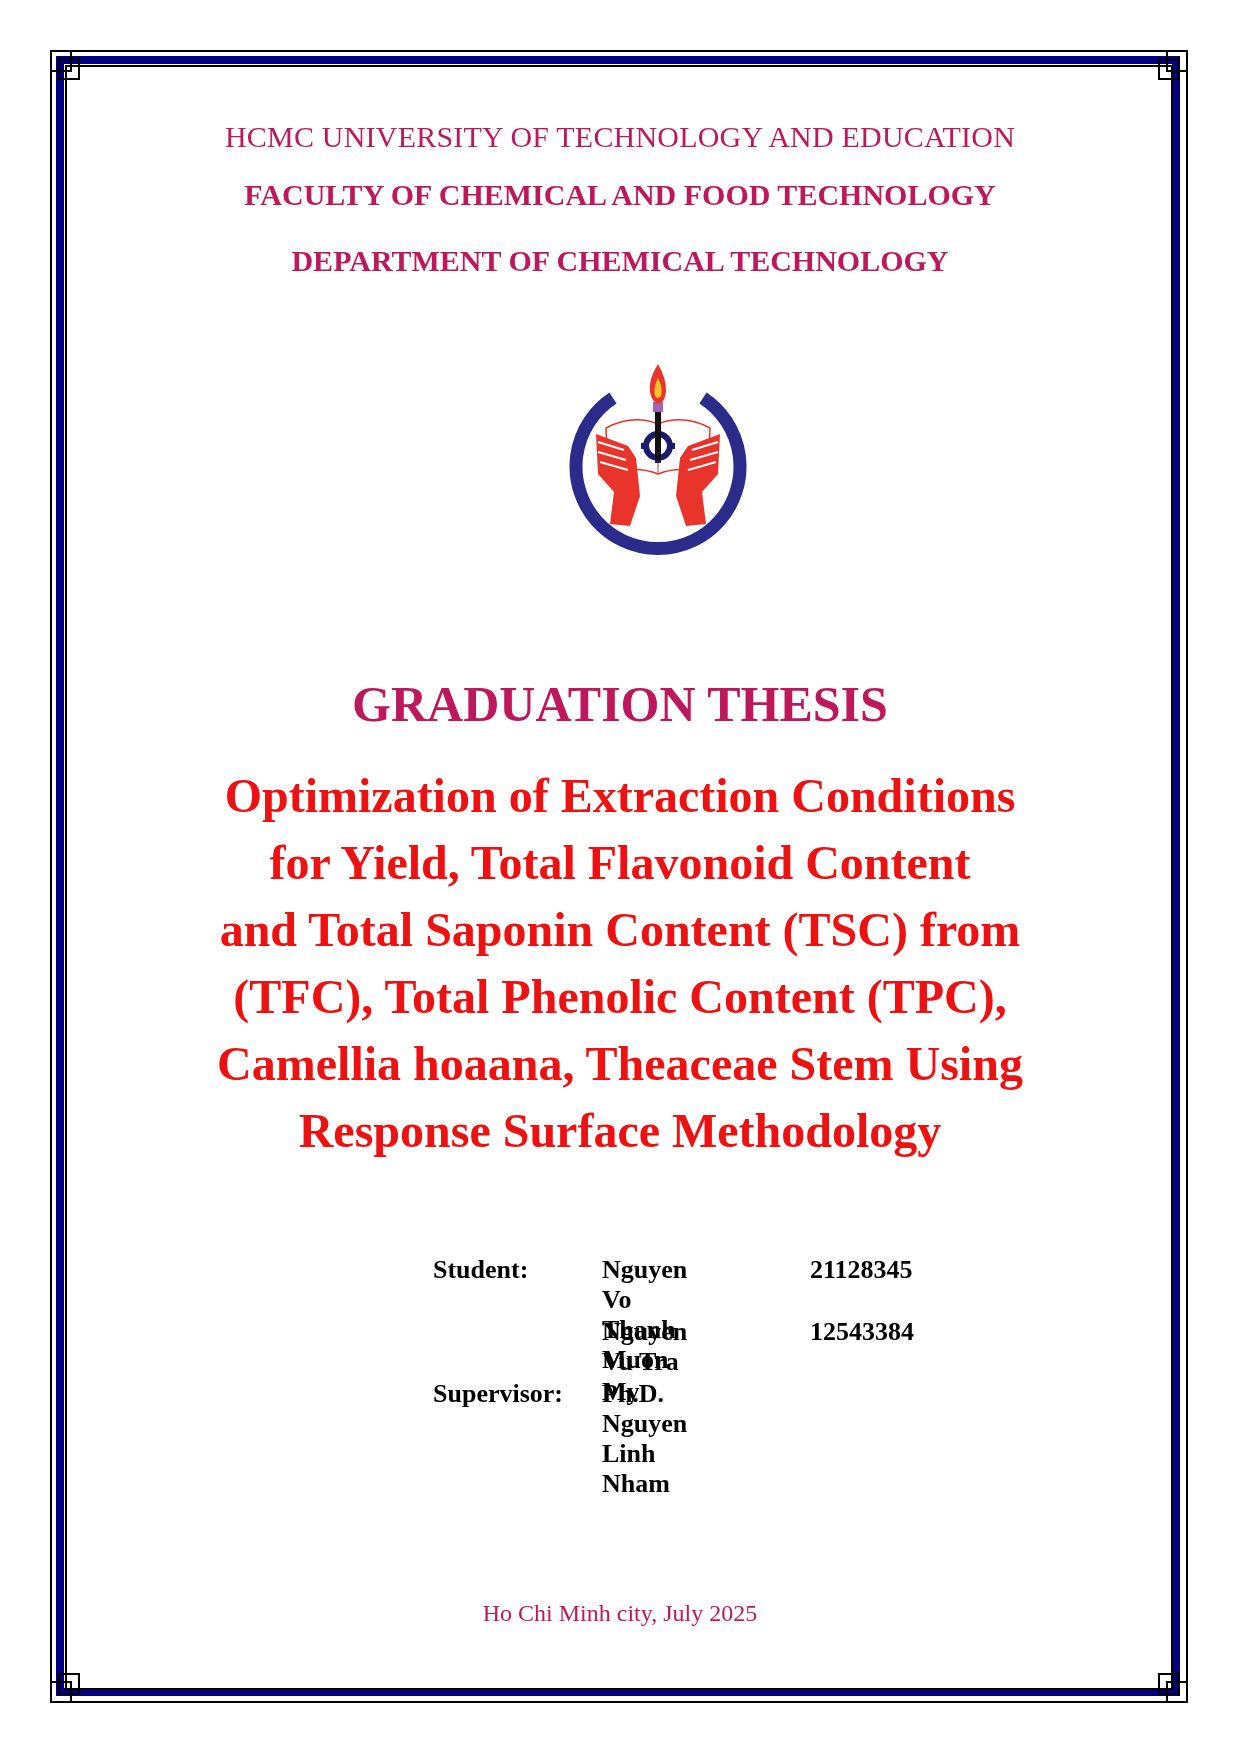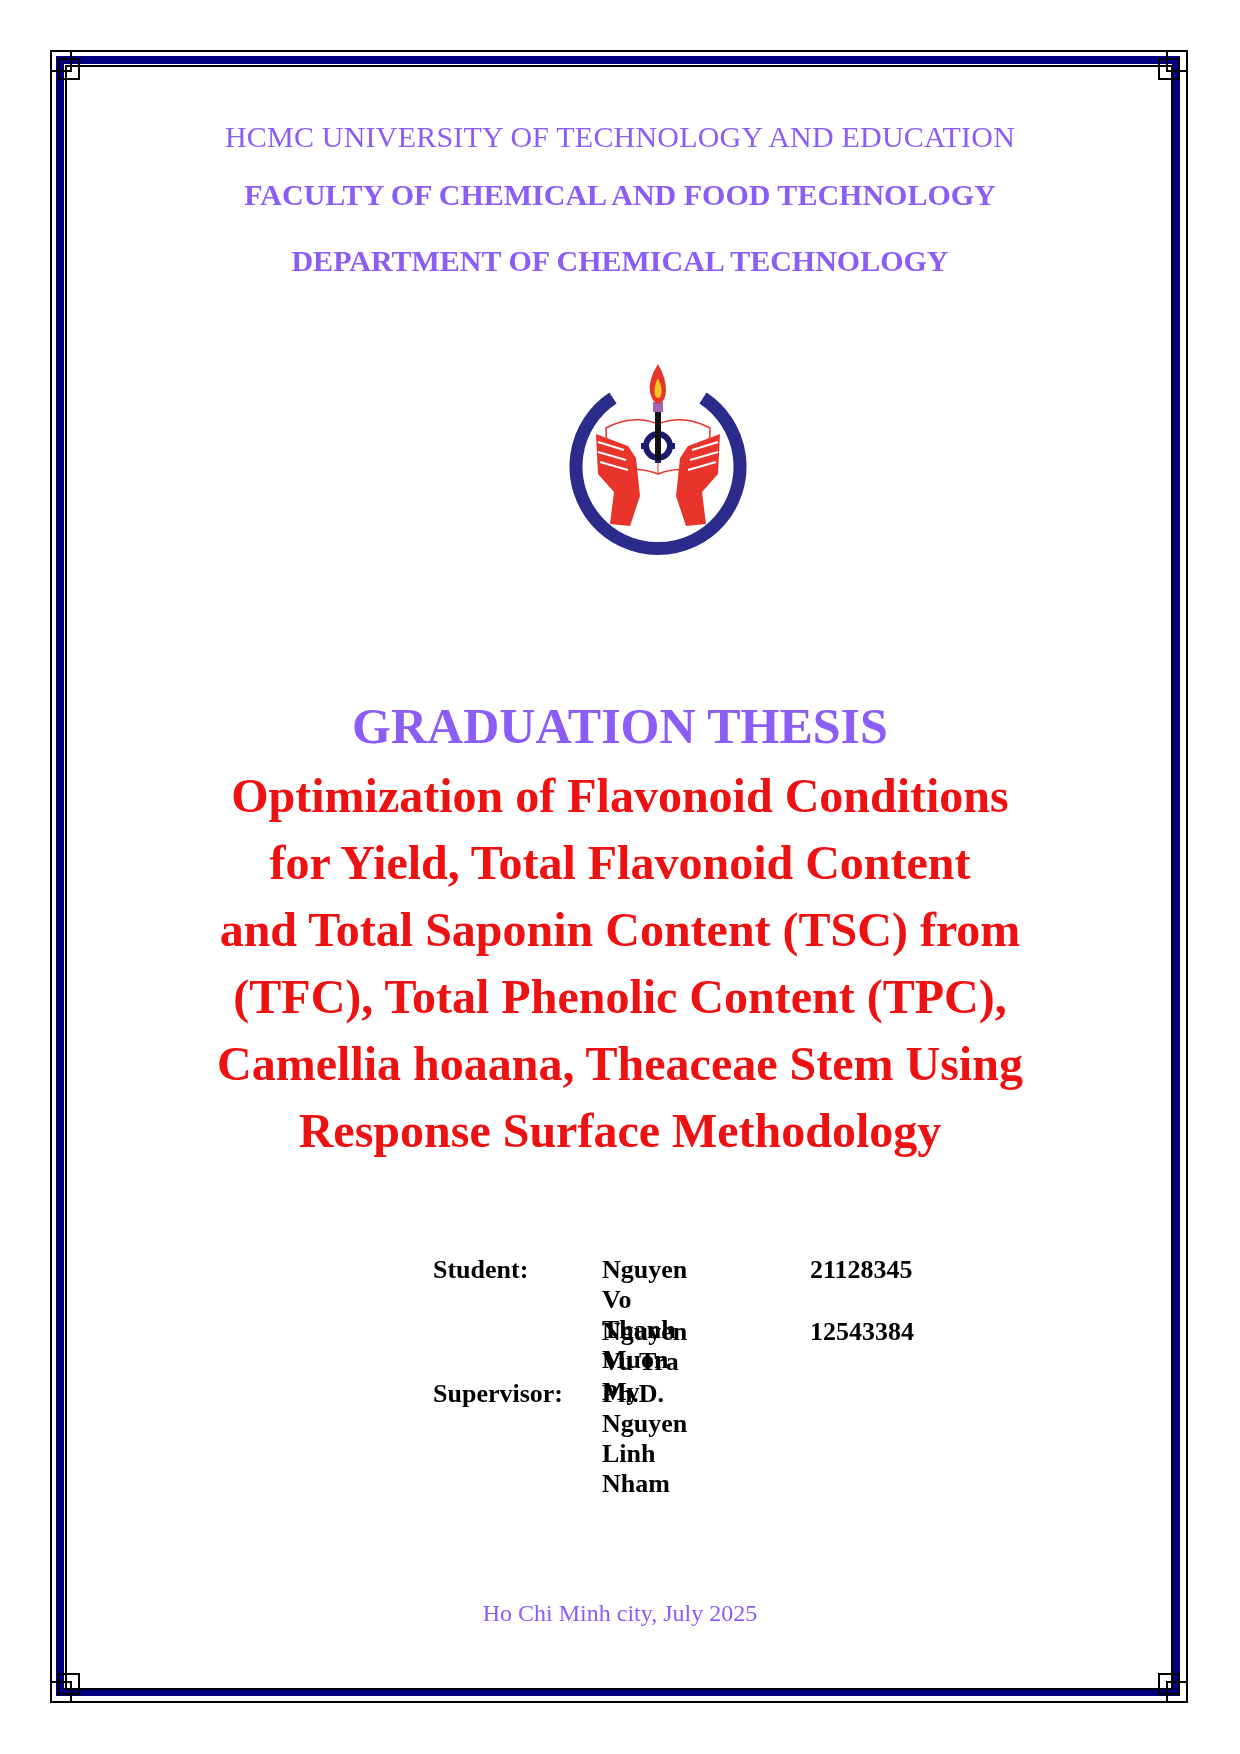--- a/index.html
+++ b/index.html
@@ -45,34 +45,34 @@
     .corner.br2 { left: 1158px; top: 1673px; }
 
     .content {
       position: absolute;
       left: 70px; top: 70px; right: 70px; bottom: 70px;
     }
     .line {
       position: absolute;
       left: 0; right: 0;
       text-align: center;
-      color: #8b5cf6;
+      color: #be185d;
       white-space: nowrap;
     }
     .univ { top: 50px; font-size: 30px; font-weight: normal; letter-spacing: 0.2px; }
     .faculty { top: 108px; font-size: 30px; font-weight: bold; }
     .dept { top: 166px; font-size: 30px; font-weight: bold; margin-top: 8px; }
 
     .logo {
       position: absolute;
       left: 488px; top: 276px;
       width: 200px; height: 210px;
     }
 
-    .doc-type { top: 627px; font-size: 50px; font-weight: bold; text-align: center; }
+    .doc-type { top: 605px; font-size: 50px; font-weight: bold; text-align: center; }
 
     .title {
       position: absolute;
       left: 40px; right: 40px;
       top: 692px;
       text-align: center;
       color: #ee1111;
       font-size: 48px;
       font-weight: bold;
       line-height: 67px;
@@ -145,21 +145,21 @@
     <g stroke="#ffffff" stroke-width="2">
       <line x1="160" y1="96" x2="134" y2="104"></line>
       <line x1="160" y1="106" x2="132" y2="114"></line>
       <line x1="158" y1="116" x2="130" y2="124"></line>
     </g>
   </svg>
 
   <div class="line doc-type">GRADUATION THESIS</div>
 
   <div class="title">
-    <div>Optimization of Flavonoid Conditions</div>
+    <div>Optimization of Extraction Conditions</div>
     <div>for Yield, Total Flavonoid Content</div>
     <div>and Total Saponin Content (TSC) from</div>
     <div>(TFC), Total Phenolic Content (TPC),</div>
     <div><span class="it">Camellia hoaana</span><span>, Theaceae Stem Using</span></div>
     <div>Response Surface Methodology</div>
   </div>
 
   <div class="info">
     <div class="info-row">
       <span class="lbl">Student:</span>

